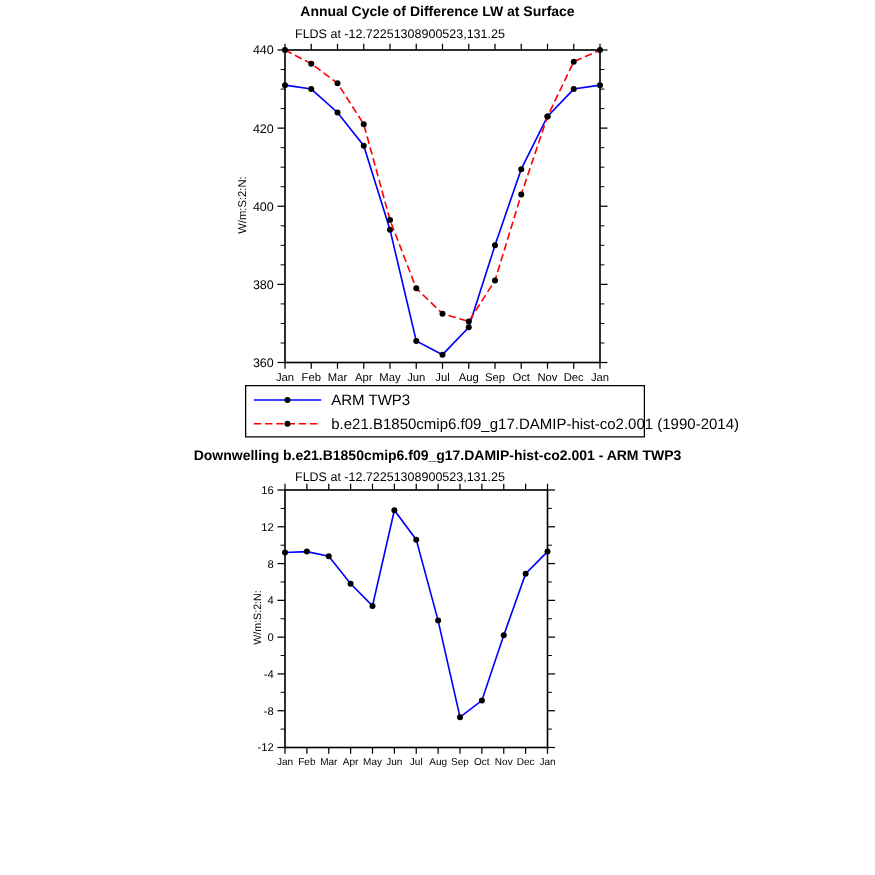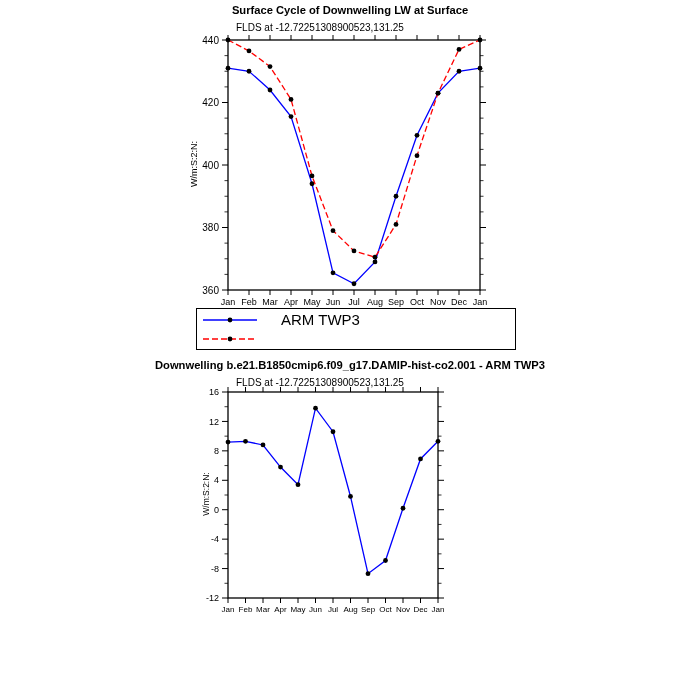--- a/index.html
+++ b/index.html
@@ -39,33 +39,33 @@
     left: 196px;
     top: 308px;
     width: 320px;
     border: 1px solid #000;
     background: #fff;
     padding: 1px 4px;
     box-sizing: border-box;
   }
   .legend-row { display: flex; align-items: center; height: 19px; }
   .legend-label {
-    font-size: 15px;
-    color: #000;
-    margin-left: 22px;
+    font-size: 12px;
+    color: #000;
+    margin-left: 6px;
     white-space: nowrap;
   }
   .legend-sample { flex: 0 0 58px; }
 </style>
 </head>
 <body>
 
 <div class="page">
 
-  <div class="chart-title" style="top:4px">Surface Cycle of Downwelling LW at Surface</div>
+  <div class="chart-title" style="top:4px">Annual Cycle of Difference LW at Surface</div>
 
   <div class="chart-subtitle" style="left:236px; top:22px">FLDS at -12.72251308900523,131.25</div>
 
   <div class="ylabel" style="left:194px; top:164px; font-size:9px">W/m:S:2:N:</div>
 
   <div class="chart-title" style="top:359px">Downwelling b.e21.B1850cmip6.f09_g17.DAMIP-hist-co2.001 - ARM TWP3</div>
 
   <div class="chart-subtitle" style="left:236px; top:377px">FLDS at -12.72251308900523,131.25</div>
 
   <div class="ylabel" style="left:206px; top:494px; font-size:8.5px">W/m:S:2:N:</div>
@@ -282,16 +282,17 @@
           <line x1="2" y1="6" x2="56" y2="6" stroke="#0000ff" stroke-width="1.3" stroke-dasharray="none"></line>
           <circle cx="29" cy="6" r="2.4" fill="#000000"></circle>
         </svg>
       <span class="legend-label">ARM TWP3</span>
     </div>
     <div class="legend-row">
       <svg class="legend-sample" id="ls1" width="58" height="12">
           <line x1="2" y1="6" x2="56" y2="6" stroke="#ff0000" stroke-width="1.3" stroke-dasharray="6,3"></line>
           <circle cx="29" cy="6" r="2.4" fill="#000000"></circle>
         </svg>
+      <span class="legend-label">b.e21.B1850cmip6.f09_g17.DAMIP-hist-co2.001 (1990-2014)</span>
     </div>
   </div>
 
 </div>
 
 </body></html>

